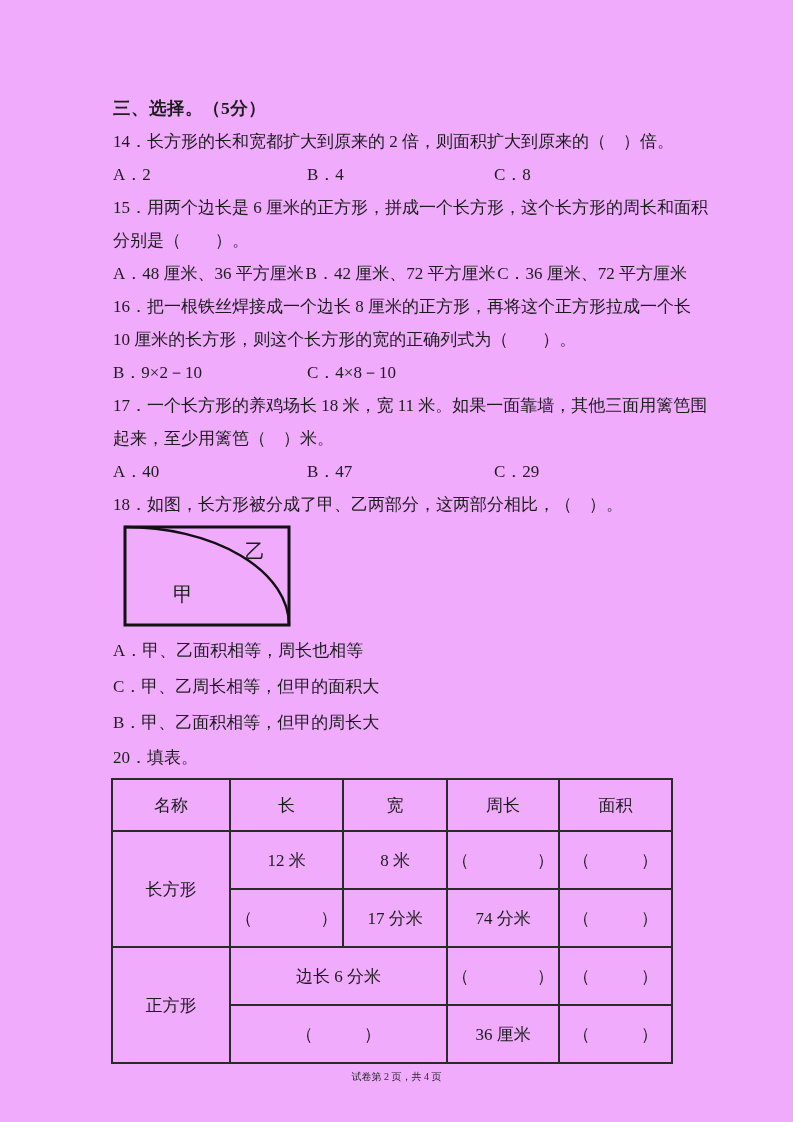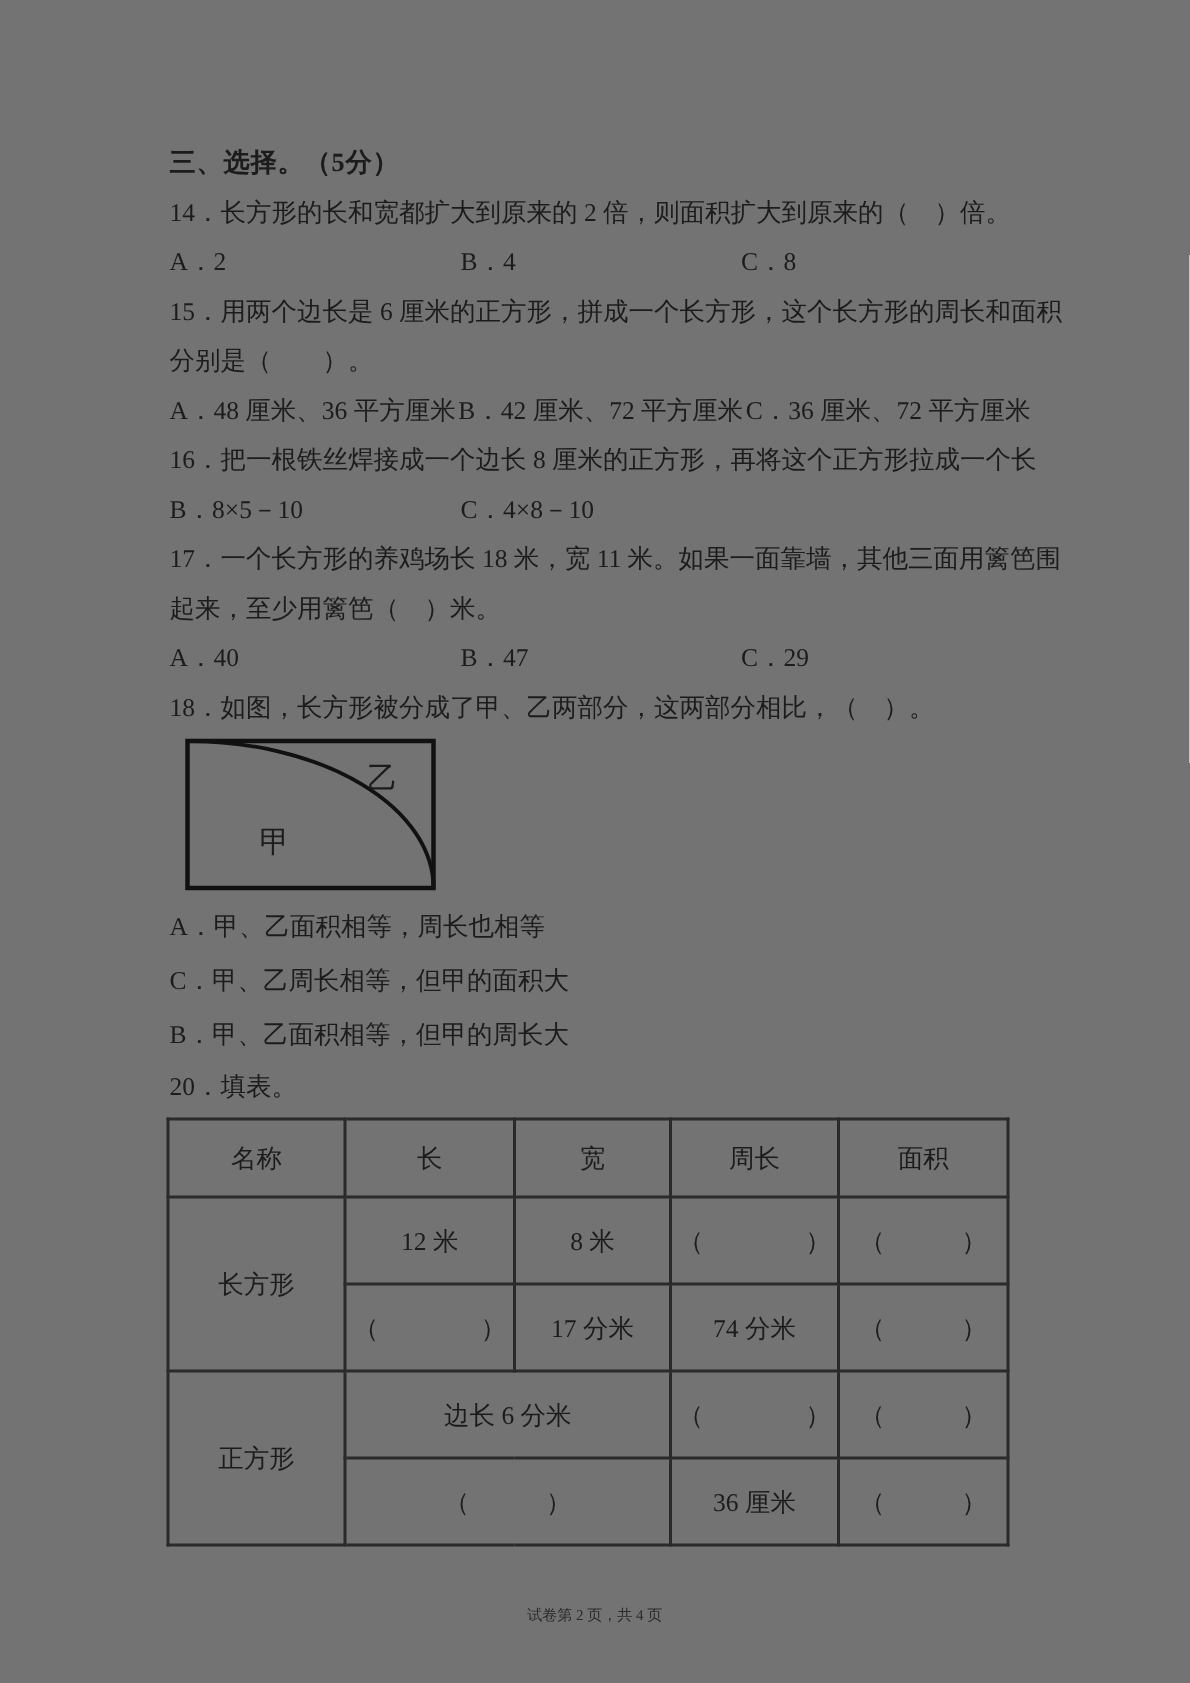--- a/index.html
+++ b/index.html
@@ -1,19 +1,19 @@
 <!DOCTYPE html>
 <html><head>
 <meta charset="utf-8">
 <style>
   html,body { margin:0; padding:0; background:#fff; }
   .page {
     position:relative;
     width:793px; height:1122px;
-    background:#737373;
+    background:#f0abfc;
     font-family:"Liberation Serif","DejaVu Serif",serif;
     color:#1c1c1c;
     overflow:hidden;
   }
   .content {
     position:absolute; left:113px; top:92px; width:574px;
     font-size:17px;
   }
   .line { line-height:33px; white-space:nowrap; }
   .sec-title { font-weight:bold; font-size:17.5px; letter-spacing:0.5px; }
@@ -56,22 +56,23 @@
 
     <div class="line">15．用两个边长是 6 厘米的正方形，拼成一个长方形，这个长方形的周长和面积</div>
     <div class="line">分别是（　　）。</div>
     <div class="opts-row">
       <span>A．48 厘米、36 平方厘米</span>
       <span>B．42 厘米、72 平方厘米</span>
       <span>C．36 厘米、72 平方厘米</span>
     </div>
 
     <div class="line">16．把一根铁丝焊接成一个边长 8 厘米的正方形，再将这个正方形拉成一个长</div>
+    <div class="line">10 厘米的长方形，则这个长方形的宽的正确列式为（　　）。</div>
     <div class="opts3">
-      <span>B．8×5－10</span>
+      <span>B．9×2－10</span>
       <span>C．4×8－10</span>
     </div>
 
     <div class="line">17．一个长方形的养鸡场长 18 米，宽 11 米。如果一面靠墙，其他三面用篱笆围</div>
     <div class="line">起来，至少用篱笆（　）米。</div>
     <div class="opts3">
       <span>A．40</span>
       <span>B．47</span>
       <span>C．29</span>
     </div>

